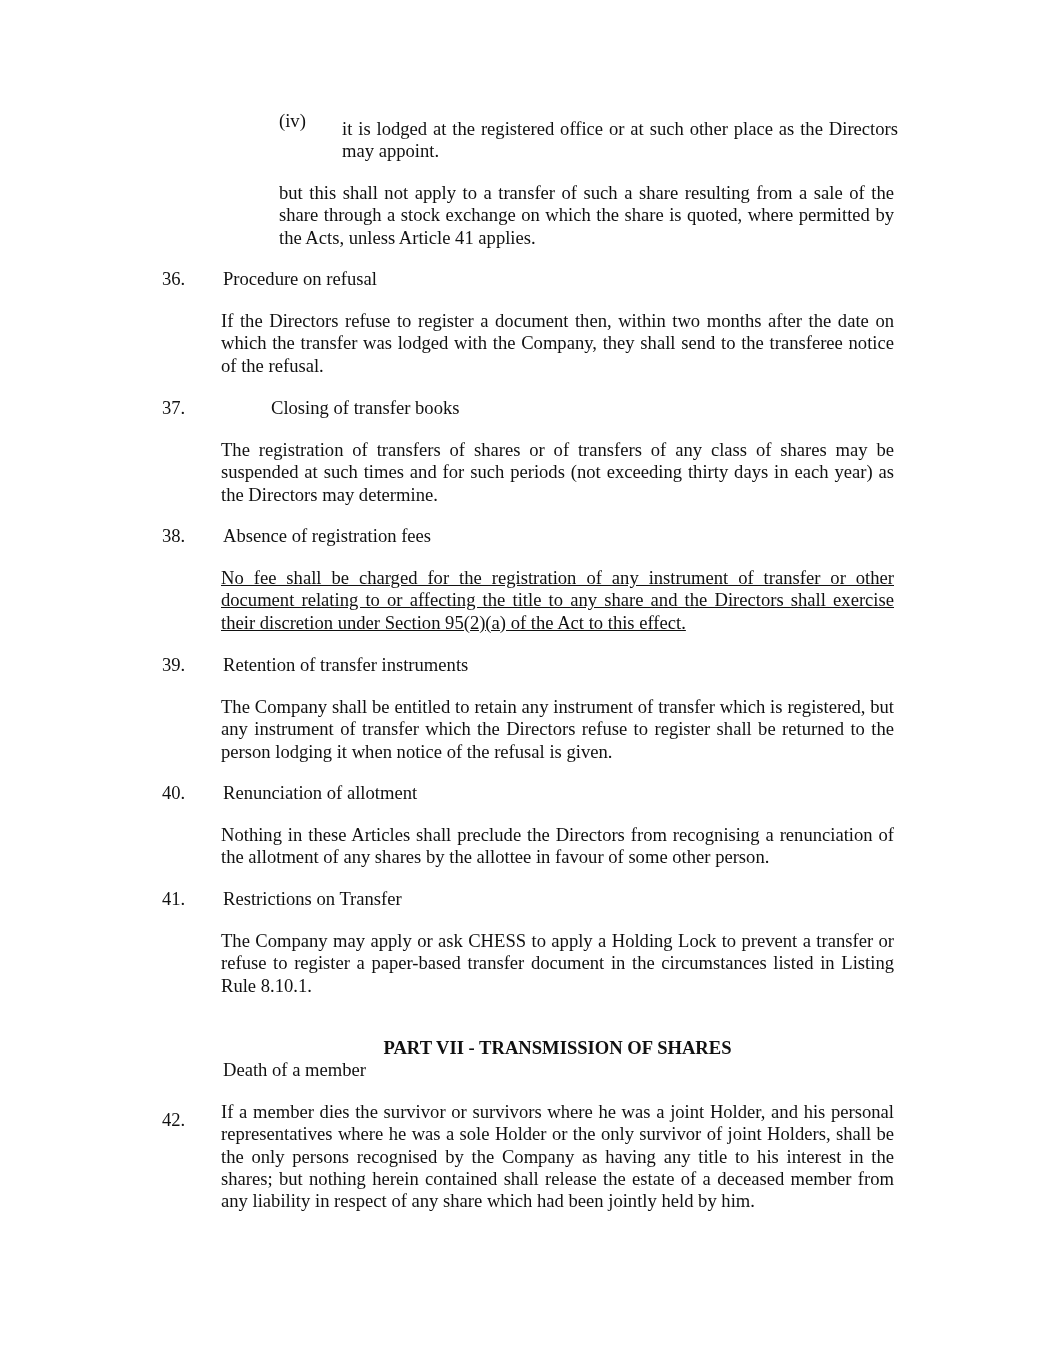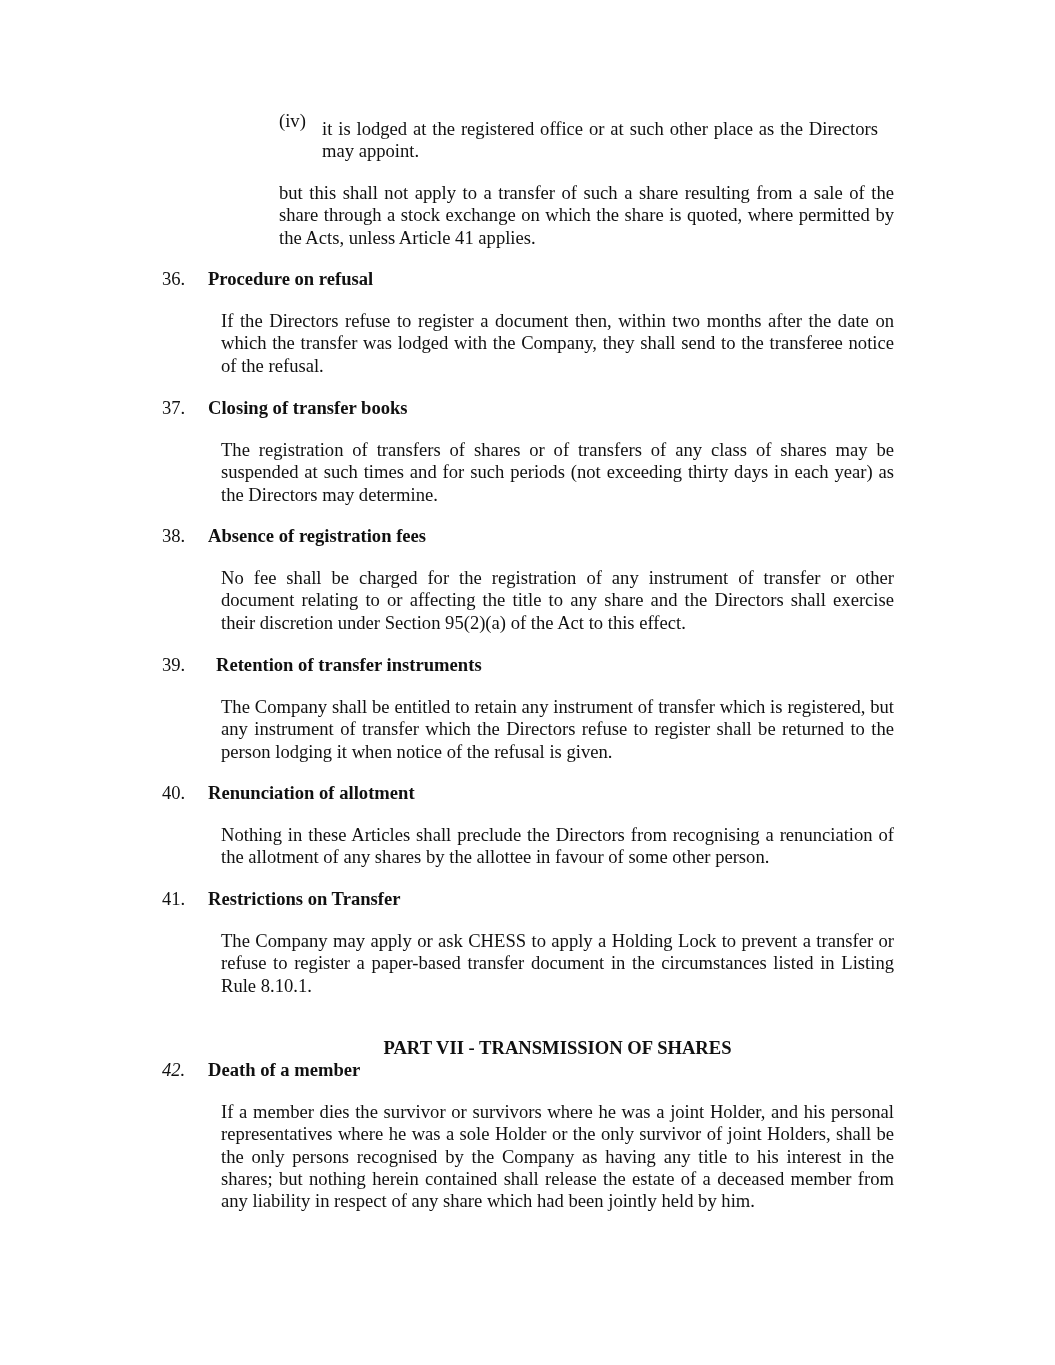--- a/index.html
+++ b/index.html
@@ -13,24 +13,24 @@
       position: relative;
       overflow: hidden;
       font-family: "Liberation Serif", "DejaVu Serif", serif;
       color: #111111;
       font-size: 18.6px;
       line-height: 22.3px;
     }
     .abs { position: absolute; }
     .justify { text-align: justify; text-align-last: left; }
     .num { left: 162px; }
-    .head { left: 208px; font-weight: bold; }
+    .head { left: 223px; font-weight: normal; }
     .body { left: 221px; width: 673px; }
     .sub-label { left: 279px; }
-    .sub-text { left: 322px; width: 556px; }
+    .sub-text { left: 342px; width: 556px; }
     .cont { left: 279px; width: 615px; }
     .part {
       left: 221px; width: 673px;
       text-align: center; font-weight: bold;
     }
   </style>
 </head>
 <body>
 
 <div>
@@ -41,49 +41,49 @@
   <div class="abs cont justify" style="top:182px;">but this shall not apply to a transfer of such a share resulting from a sale of the share through a stock exchange on which the share is quoted, where permitted by the Acts, unless Article 41 applies.</div>
 
   <div>
     <div class="abs num" style="top:268px;">36.</div>
     <div class="abs head" style="top:268px;">Procedure on refusal</div>
     <div class="abs body justify" style="top:310px;">If the Directors refuse to register a document then, within two months after the date on which the transfer was lodged with the Company, they shall send to the transferee notice of the refusal.</div>
   </div>
 
   <div>
     <div class="abs num" style="top:397px;">37.</div>
-    <div class="abs head" style="top:397px;">Closing of transfer books</div>
+    <div class="abs head" style="top:397px;margin-left:48px;">Closing of transfer books</div>
     <div class="abs body justify" style="top:439px;">The registration of transfers of shares or of transfers of any class of shares may be suspended at such times and for such periods (not exceeding thirty days in each year) as the Directors may determine.</div>
   </div>
 
   <div>
     <div class="abs num" style="top:525px;">38.</div>
     <div class="abs head" style="top:525px;">Absence of registration fees</div>
-    <div class="abs body justify" style="top:567px;">No fee shall be charged for the registration of any instrument of transfer or other document relating to or affecting the title to any share and the Directors shall exercise their discretion under Section 95(2)(a) of the Act to this effect.</div>
+    <div class="abs body justify" style="top:567px;text-decoration:underline;">No fee shall be charged for the registration of any instrument of transfer or other document relating to or affecting the title to any share and the Directors shall exercise their discretion under Section 95(2)(a) of the Act to this effect.</div>
   </div>
 
   <div>
     <div class="abs num" style="top:654px;">39.</div>
-    <div class="abs head" style="top:654px;margin-left:8px;">Retention of transfer instruments</div>
+    <div class="abs head" style="top:654px;">Retention of transfer instruments</div>
     <div class="abs body justify" style="top:696px;">The Company shall be entitled to retain any instrument of transfer which is registered, but any instrument of transfer which the Directors refuse to register shall be returned to the person lodging it when notice of the refusal is given.</div>
   </div>
 
   <div>
     <div class="abs num" style="top:782px;">40.</div>
     <div class="abs head" style="top:782px;">Renunciation of allotment</div>
     <div class="abs body justify" style="top:824px;">Nothing in these Articles shall preclude the Directors from recognising a renunciation of the allotment of any shares by the allottee in favour of some other person.</div>
   </div>
 
   <div>
     <div class="abs num" style="top:888px;">41.</div>
     <div class="abs head" style="top:888px;">Restrictions on Transfer</div>
     <div class="abs body justify" style="top:930px;">The Company may apply or ask CHESS to apply a Holding Lock to prevent a transfer or refuse to register a paper-based transfer document in the circumstances listed in Listing Rule 8.10.1.</div>
   </div>
 
   <div class="abs part" style="top:1016px;margin-top:21px;">PART VII - TRANSMISSION OF SHARES</div>
 
   <div>
-    <div class="abs num" style="top:1059px;font-style:italic;">42.</div>
+    <div class="abs num" style="top:1109px;">42.</div>
     <div class="abs head" style="top:1059px;">Death of a member</div>
     <div class="abs body justify" style="top:1101px;">If a member dies the survivor or survivors where he was a joint Holder, and his personal representatives where he was a sole Holder or the only survivor of joint Holders, shall be the only persons recognised by the Company as having any title to his interest in the shares; but nothing herein contained shall release the estate of a deceased member from any liability in respect of any share which had been jointly held by him.</div>
   </div>
 
 </div>
 
 </body></html>

